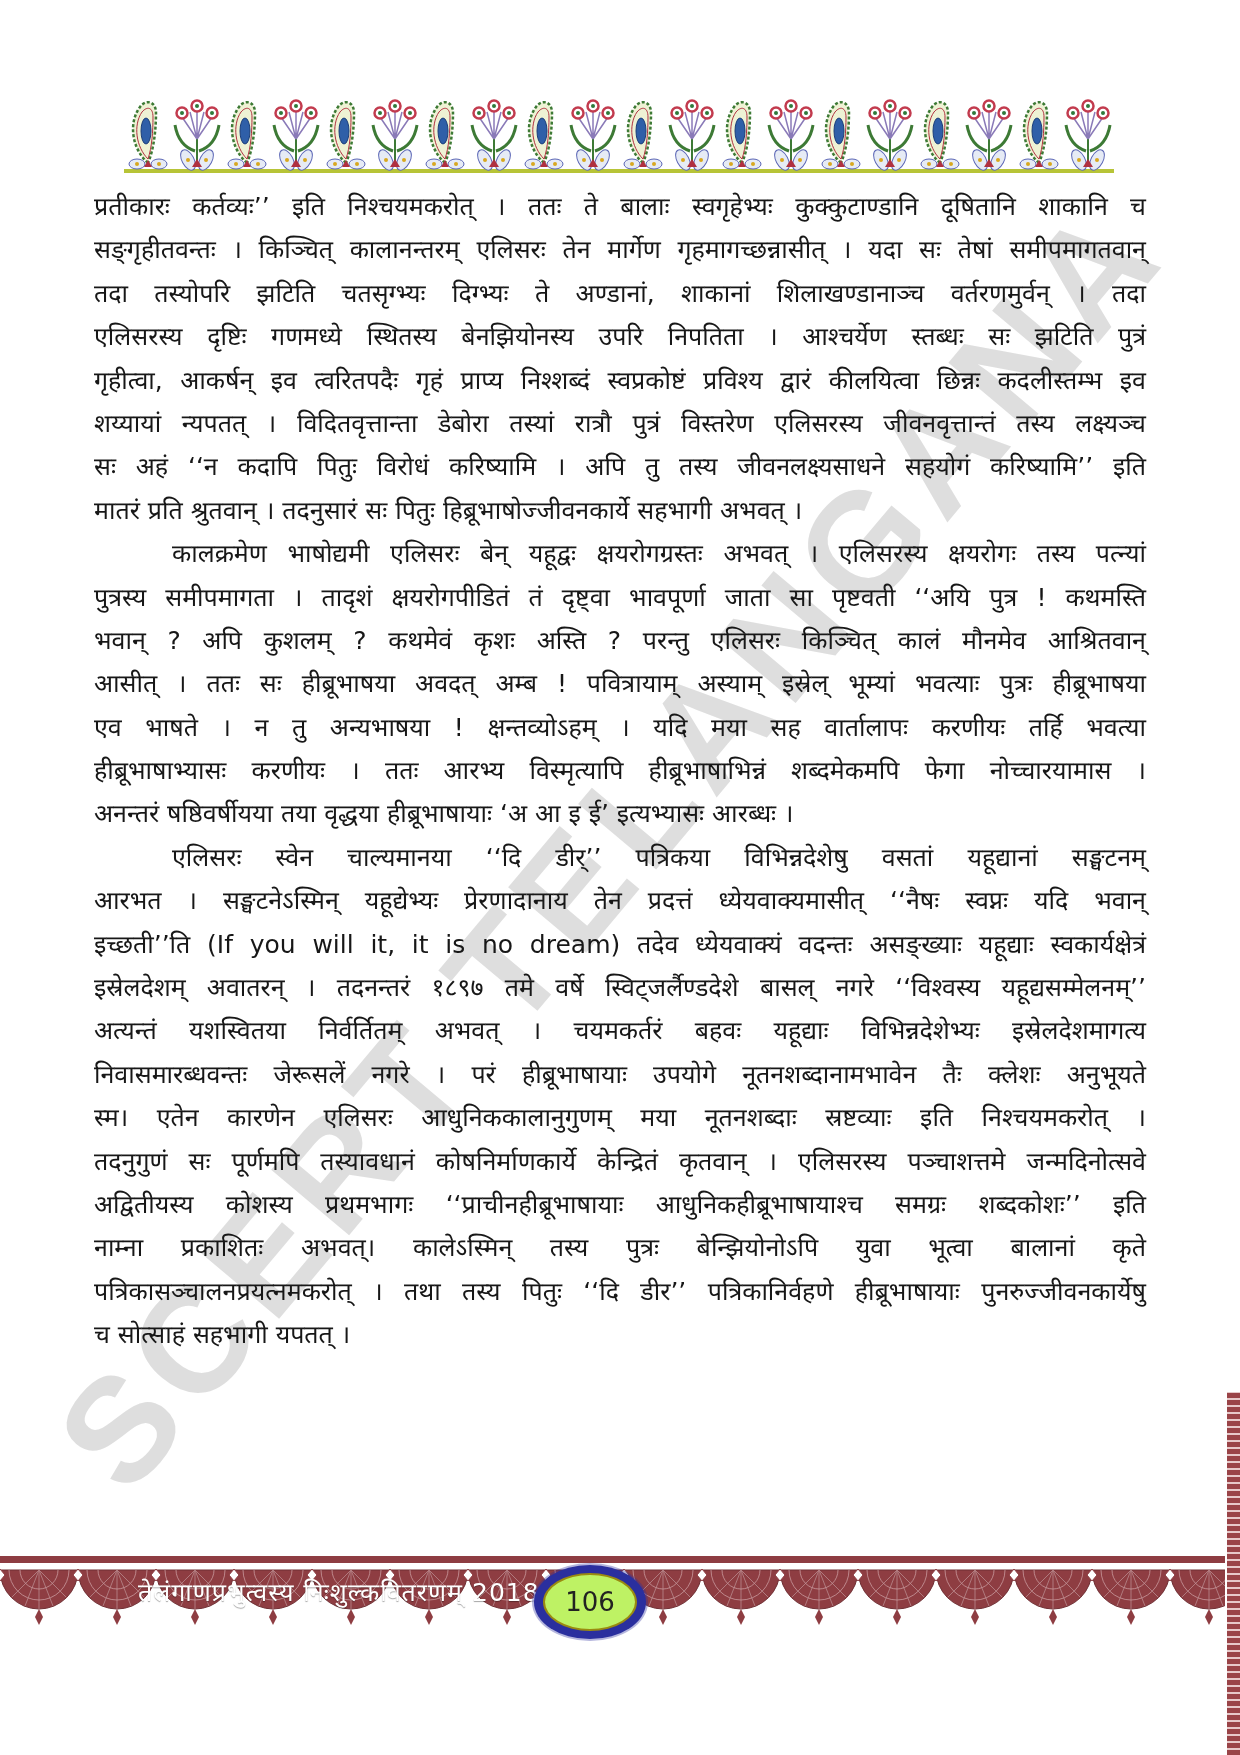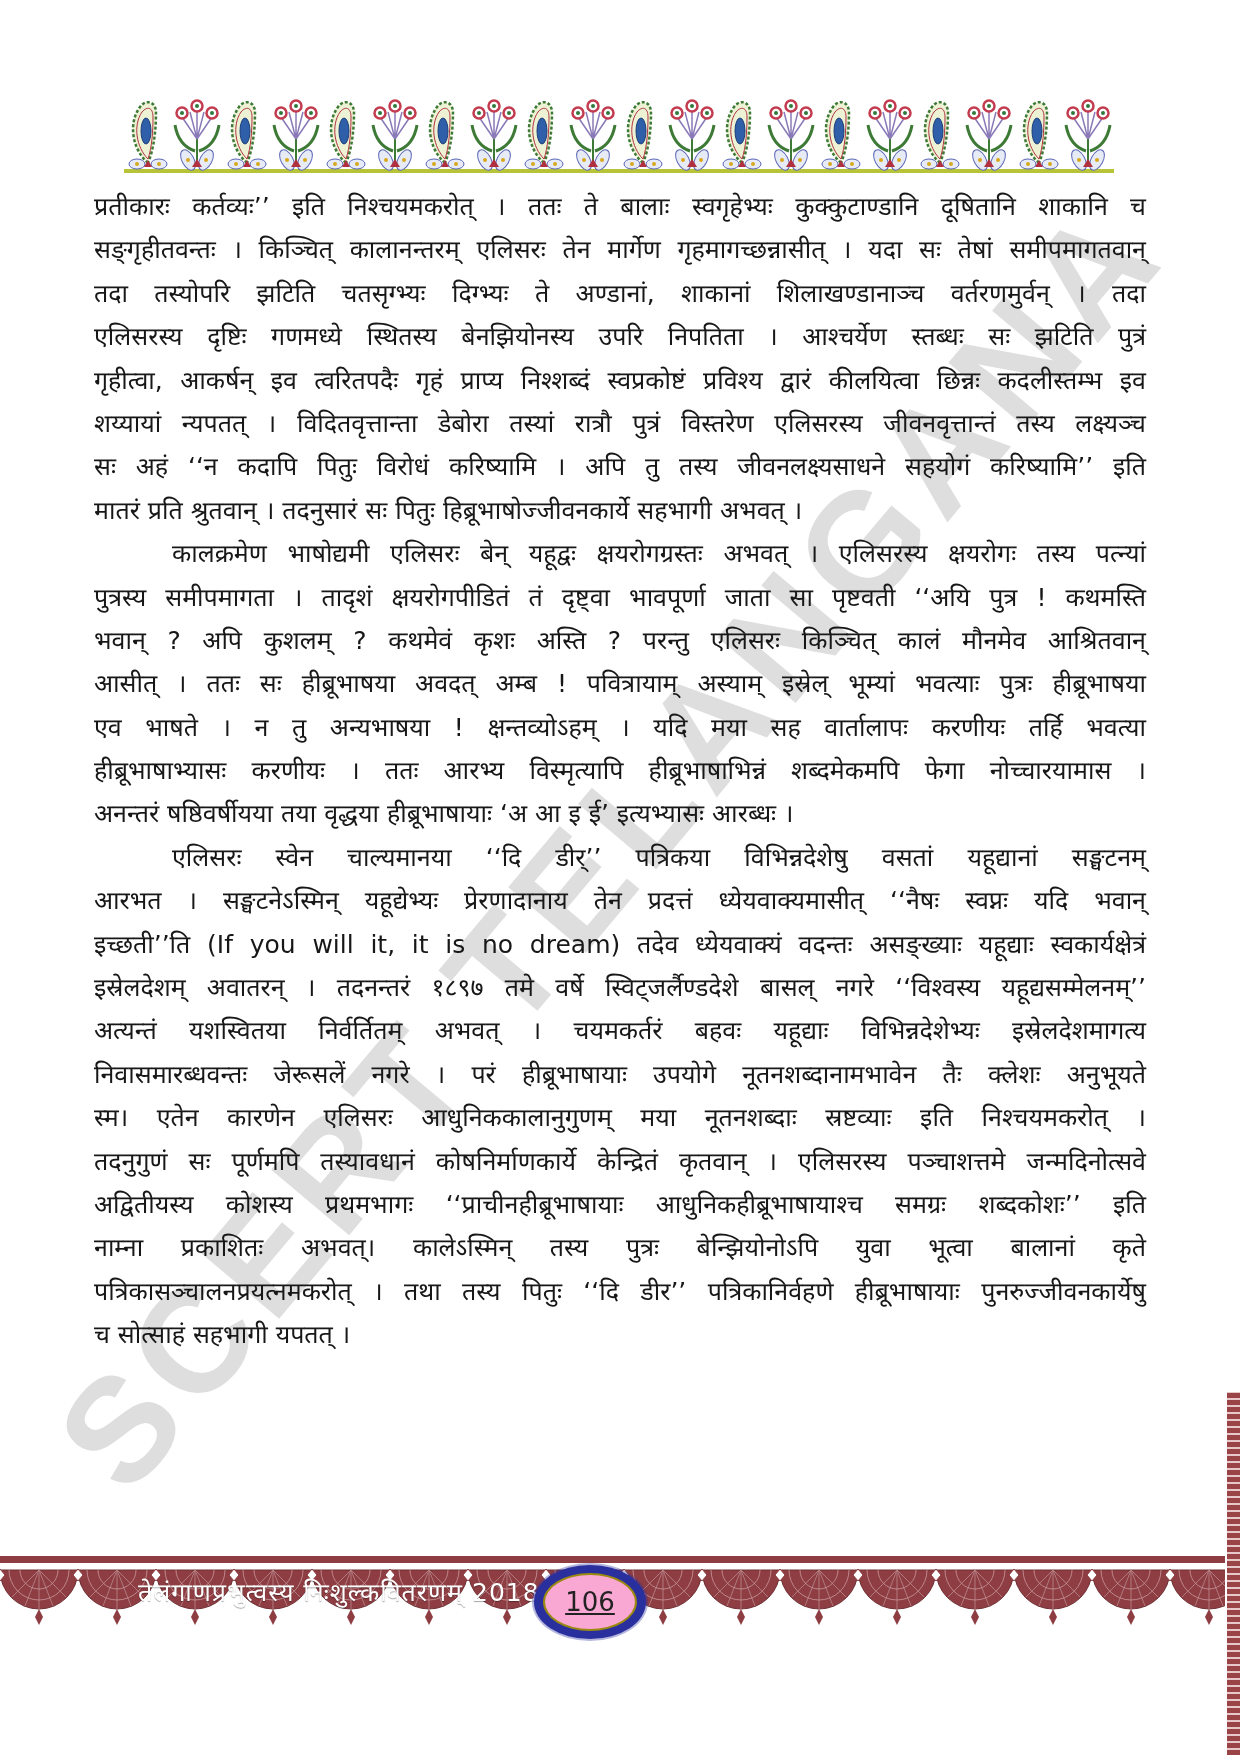--- a/index.html
+++ b/index.html
@@ -24,23 +24,23 @@
   .ln.indent{text-indent:78px;}
 
   
   .footer-band{position:absolute;left:0;top:1556px;width:1240px;height:92px;z-index:2;}
   .footer-imprint{position:absolute;left:138px;top:1574px;z-index:3;color:#ffffff;
                   font-size:25px;letter-spacing:1px;text-shadow:0 1px 1px rgba(0,0,0,.35);}
   .page-oval-ring{position:absolute;left:534px;top:1565px;width:112px;height:74px;z-index:3;
                   border-radius:50%;background:#2a2f9e;
                   display:flex;align-items:center;justify-content:center;
                   box-shadow:0 0 0 2px rgba(42,47,158,.35);}
-  .page-oval{width:90px;height:54px;border-radius:50%;background:#f9a8d4;
+  .page-oval{width:90px;height:54px;border-radius:50%;background:#bef264;
              border:2px solid #9a8a10;display:flex;align-items:center;justify-content:center;
-             font-size:26px;color:#222222;text-decoration:underline;}
+             font-size:26px;color:#222222;}
   .right-strip{position:absolute;right:0;top:1392px;width:13px;height:363px;z-index:2;
                border-left:2px solid #ffffff;
                background:repeating-linear-gradient(0deg,#9a4448 0 5px,#e7c9ca 5px 7px);}
 </style>
 </head>
 <body>
 
 <div class="page">
 
   <svg class="top-border" width="990" height="85" viewBox="0 0 990 85">

